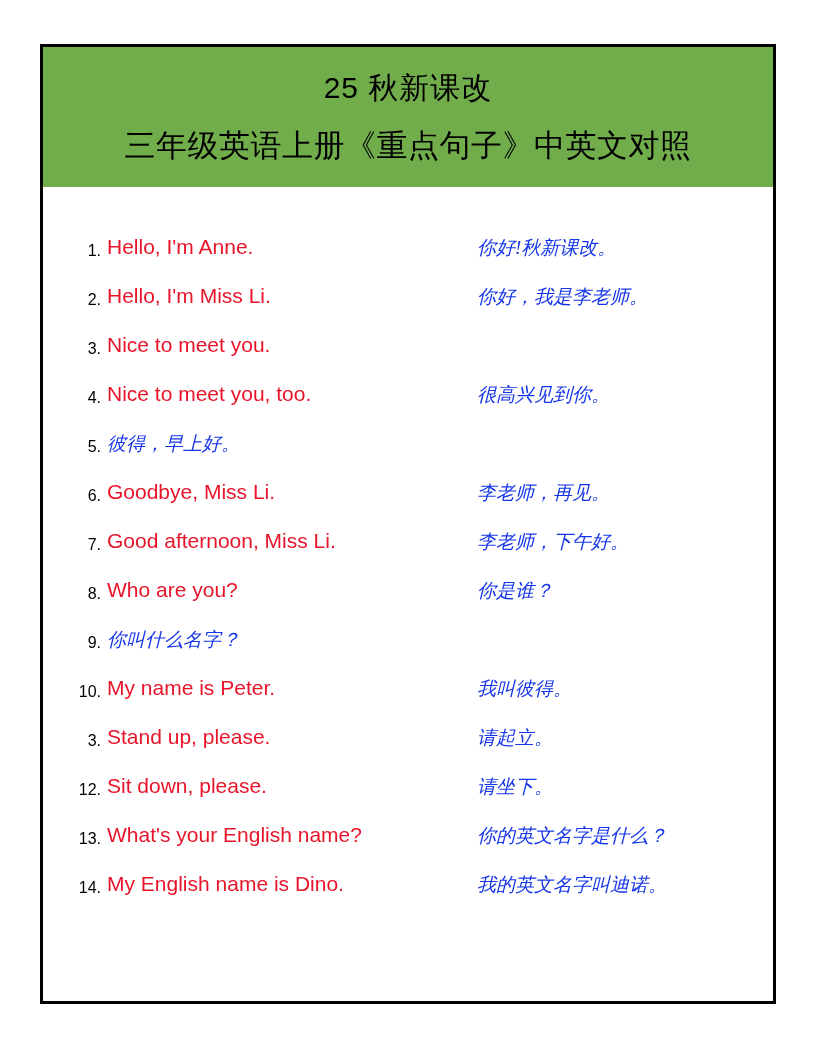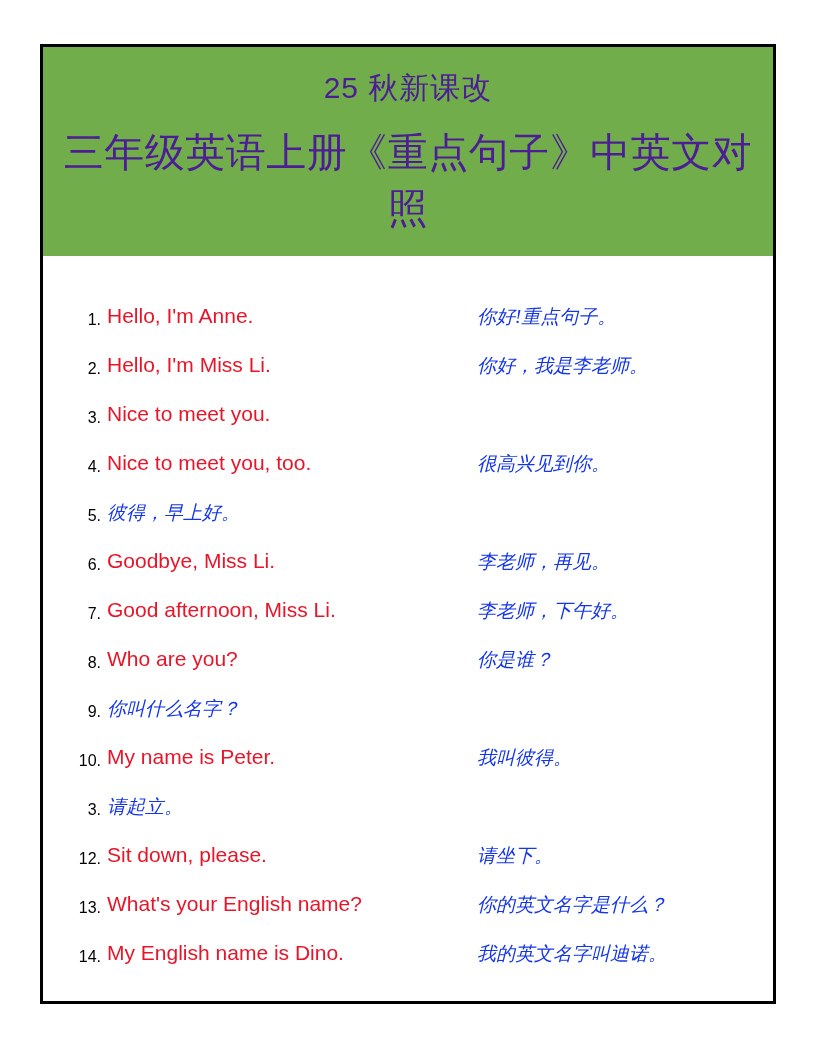--- a/index.html
+++ b/index.html
@@ -21,30 +21,30 @@
     width: 736px;
     height: 960px;
     border: 3px solid #000000;
     background: #ffffff;
     box-sizing: border-box;
   }
   .header {
     background: #72ad4c;
     padding: 18px 10px 20px 10px;
     text-align: center;
-    color: #4c1d95;
+    color: #000000;
   }
   .header .line1 {
     font-size: 30px;
     letter-spacing: 1px;
     line-height: 1.5;
     margin-bottom: 14px;
   }
   .header .line2 {
-    font-size: 40px;
+    font-size: 31px;
     letter-spacing: 0.5px;
     line-height: 1.4;
   }
   .content {
     padding: 48px 0 0 0;
   }
   .row {
     display: flex;
     align-items: baseline;
     padding: 0 0 0 22px;
@@ -83,21 +83,21 @@
   <div class="header">
     <div class="line1">25 秋新课改</div>
     <div class="line2">三年级英语上册《重点句子》中英文对照</div>
   </div>
 
   <div class="content">
 
     <div class="row">
       <span class="num">1.</span>
       <span class="en">Hello, I'm Anne.</span>
-      <span class="zh">你好!重点句子。</span>
+      <span class="zh">你好!秋新课改。</span>
     </div>
 
     <div class="row">
       <span class="num">2.</span>
       <span class="en">Hello, I'm Miss Li.</span>
       <span class="zh">你好，我是李老师。</span>
     </div>
 
     <div class="row">
       <span class="num">3.</span>
@@ -139,20 +139,21 @@
     </div>
 
     <div class="row">
       <span class="num">10.</span>
       <span class="en">My name is Peter.</span>
       <span class="zh">我叫彼得。</span>
     </div>
 
     <div class="row">
       <span class="num">3.</span>
+      <span class="en">Stand up, please.</span>
       <span class="zh">请起立。</span>
     </div>
 
     <div class="row">
       <span class="num">12.</span>
       <span class="en">Sit down, please.</span>
       <span class="zh">请坐下。</span>
     </div>
 
     <div class="row">

